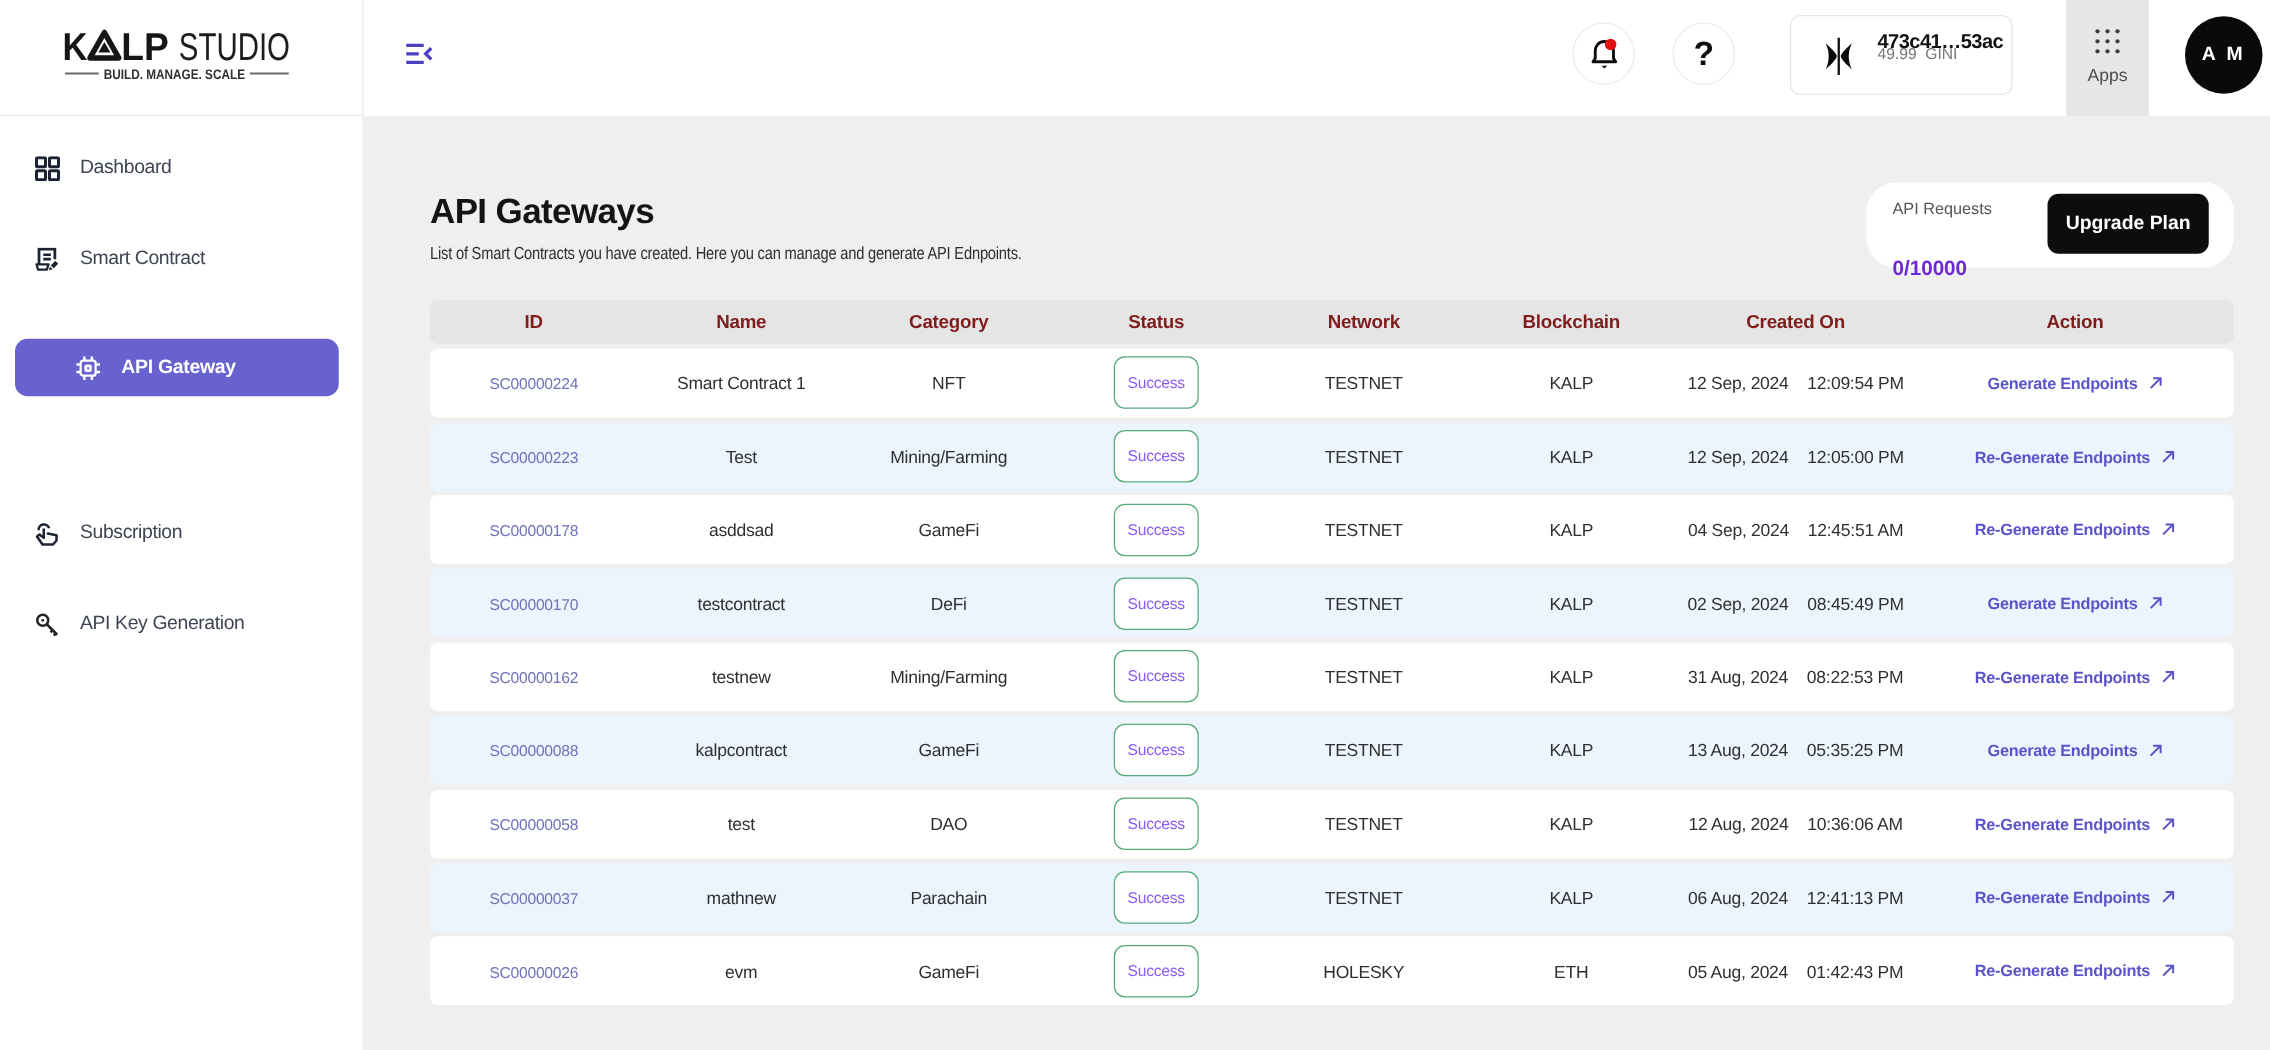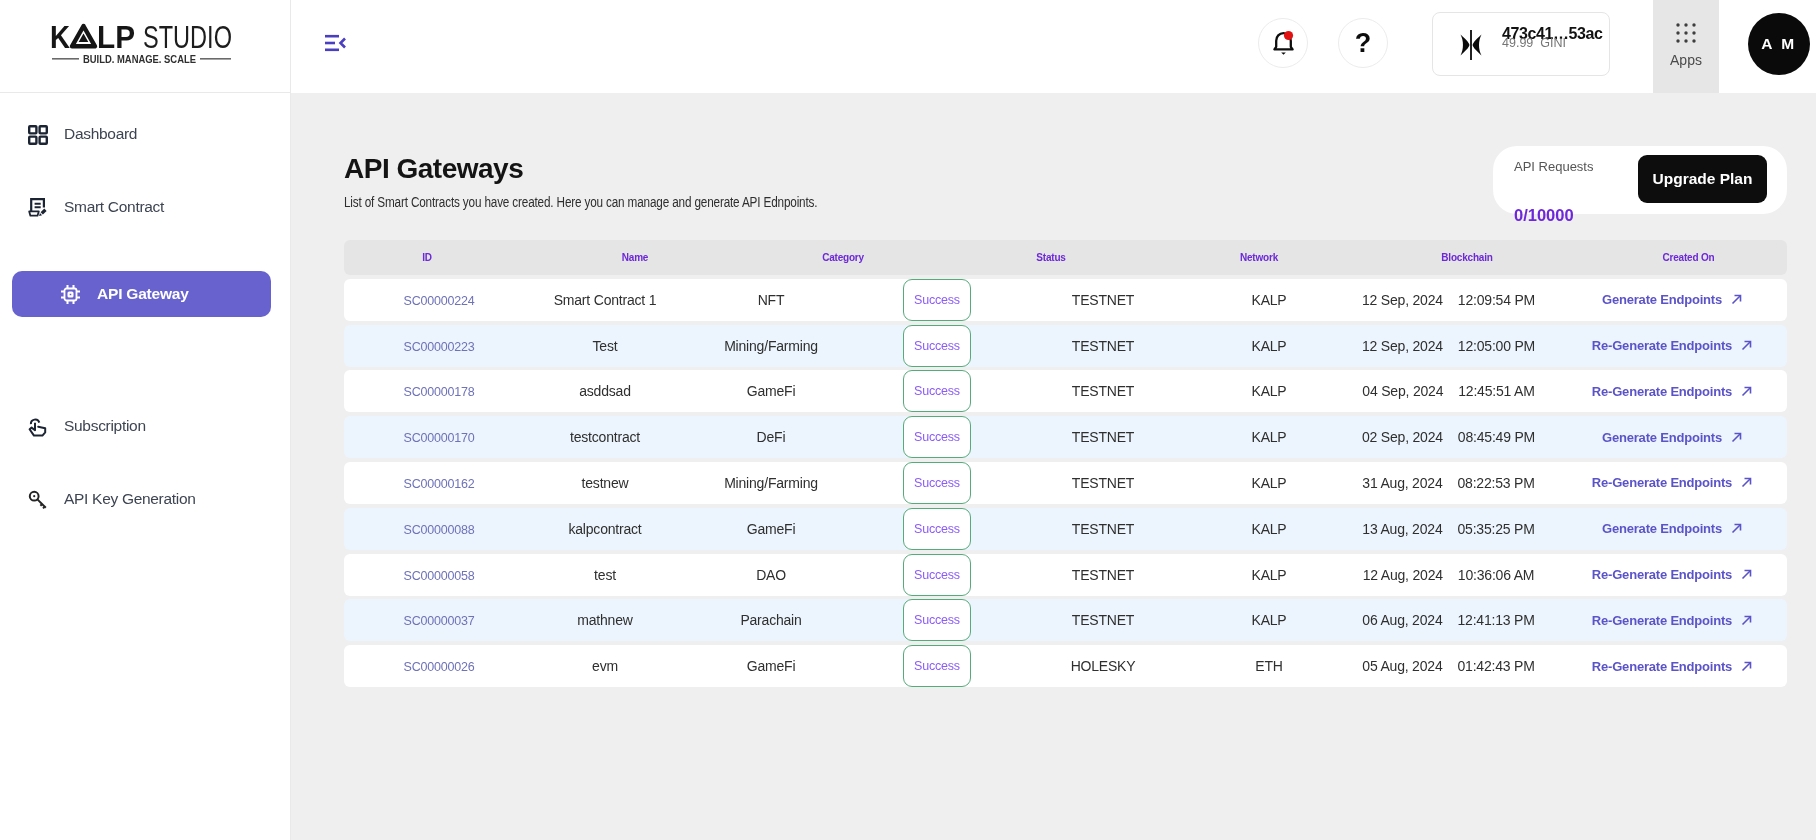--- a/index.html
+++ b/index.html
@@ -40,22 +40,22 @@
 #pg-title { left:53px; top:60px; font-size:28px; font-weight:bold; color:#141414; letter-spacing:-0.5px; }
 #pg-sub { left:53px; top:101px; font-size:14px; color:#2e2e2e; letter-spacing:-0.2px; transform:scaleX(0.84); transform-origin:left; }
 #req-card { left:1202px; top:53px; width:294px; height:68px; background:#fff; border-radius:24px; }
 #req-label { left:21px; top:13px; font-size:13px; color:#555; }
 #req-num { left:21px; top:35px; font-size:16.5px; font-weight:bold; color:#6d28d9;margin-top:25px; }
 #upg-btn { left:145px; top:9px; width:129px; height:48px; background:#0d0d0d; border-radius:9px; color:#fff; font-size:15.5px; font-weight:bold; display:flex; align-items:center; justify-content:center; }
 
 
 #tbl { left:53px; top:147px; width:1443px; }
 .trow { display:flex; width:1443px; align-items:center; }
-#thead { height:35px; background:#e5e5e5; border-radius:6px; color:#6d28d9; font-size:10px; font-weight:bold; letter-spacing:-0.2px;gap:42px; }
-.trow.data { height:42px; margin-top:3.8px; background:#fff; border-radius:6px; font-size:14px; color:#2f2f2f; letter-spacing:-0.2px;padding-left:12px; }
+#thead { height:35px; background:#e5e5e5; border-radius:6px; color:#7f1d1d; font-size:15px; font-weight:bold; letter-spacing:-0.2px; }
+.trow.data { height:55px; margin-top:3.8px; background:#fff; border-radius:6px; font-size:14px; color:#2f2f2f; letter-spacing:-0.2px; }
 .trow.data.alt { background:#ecf5fd; }
 .c { text-align:center; flex:none; }
 .c1{width:166px;} .c2{width:166px;} .c3{width:166px;} .c4{width:166px;}
 .c5{width:166px;} .c6{width:166px;} .c7{width:193px;} .c8{width:254px;}
 .id-link { color:#6e72b8; font-size:12.5px; }
 .badge { display:inline-block; width:68px; height:42px; line-height:40px; border:1px solid #56ab7b; border-radius:9px; color:#8b5cf6; background:#fff; font-size:12.5px; }
 .c7 { display:flex; justify-content:center; gap:15px; white-space:nowrap; }
 .act { color:#5b53c8; font-weight:bold; font-size:13px; display:flex; align-items:center; justify-content:center; gap:9px; }
 </style>
 </head>

